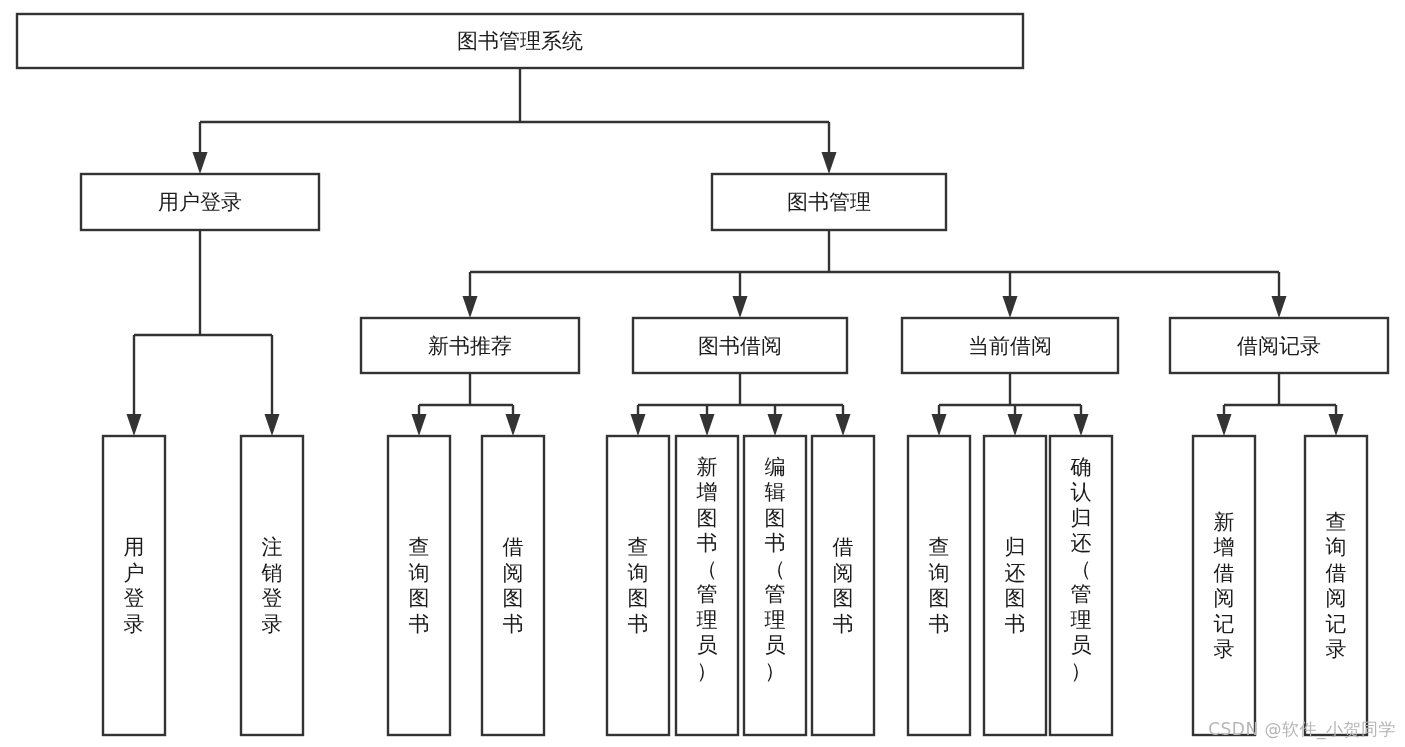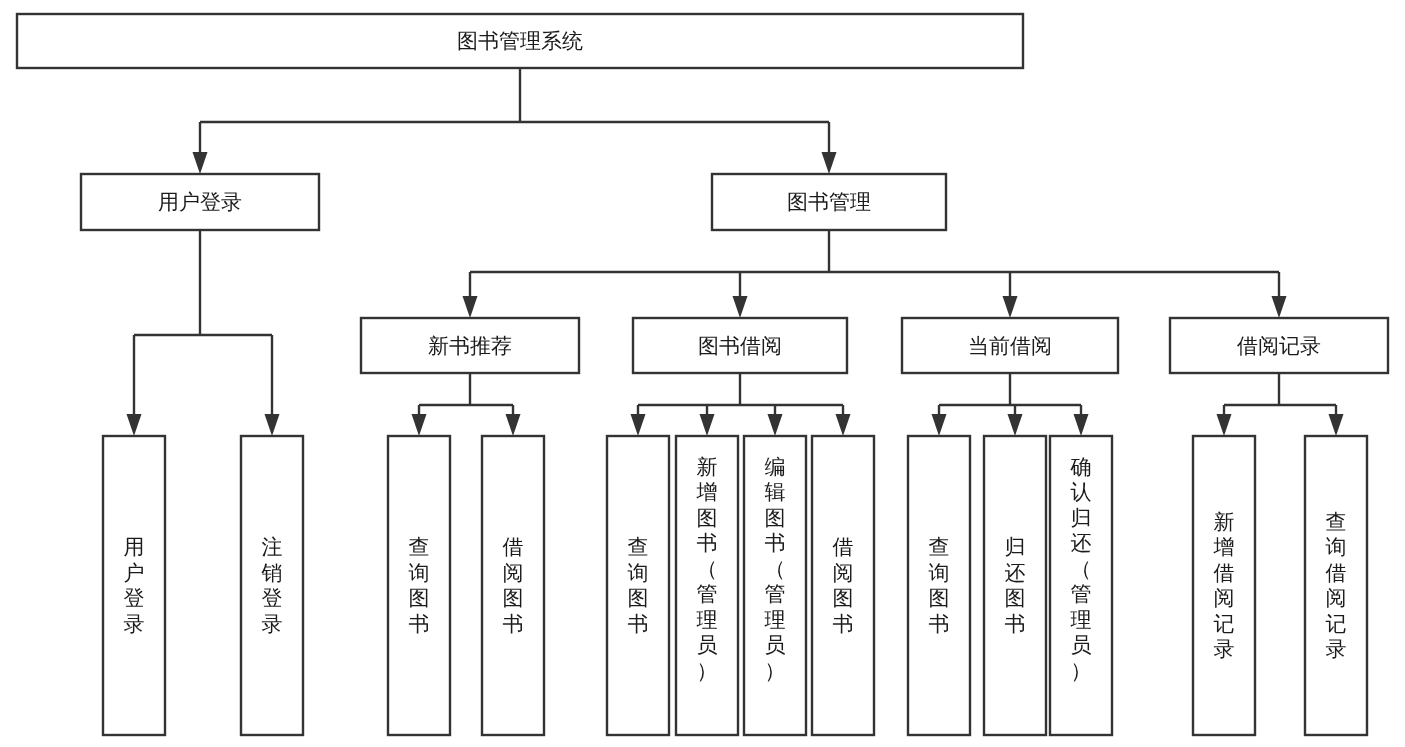--- a/index.html
+++ b/index.html
@@ -220,13 +220,14 @@
         <g>
           <rect x="1193" y="436" width="62" height="299" class="node-box"></rect>
           <text x="1224" y="0" class="node-label-vertical"><tspan x="1224" y="528.89">新</tspan><tspan x="1224" y="554.39">增</tspan><tspan x="1224" y="579.89">借</tspan><tspan x="1224" y="605.39">阅</tspan><tspan x="1224" y="630.89">记</tspan><tspan x="1224" y="656.39">录</tspan></text>
         </g>
         <g>
           <rect x="1305" y="436" width="62" height="299" class="node-box"></rect>
           <text x="1336" y="0" class="node-label-vertical"><tspan x="1336" y="528.89">查</tspan><tspan x="1336" y="554.39">询</tspan><tspan x="1336" y="579.89">借</tspan><tspan x="1336" y="605.39">阅</tspan><tspan x="1336" y="630.89">记</tspan><tspan x="1336" y="656.39">录</tspan></text>
         </g>
       </g>
   </svg>
+  <div class="watermark">CSDN @软件_小贺同学</div>
 </div>
 
 </body></html>

